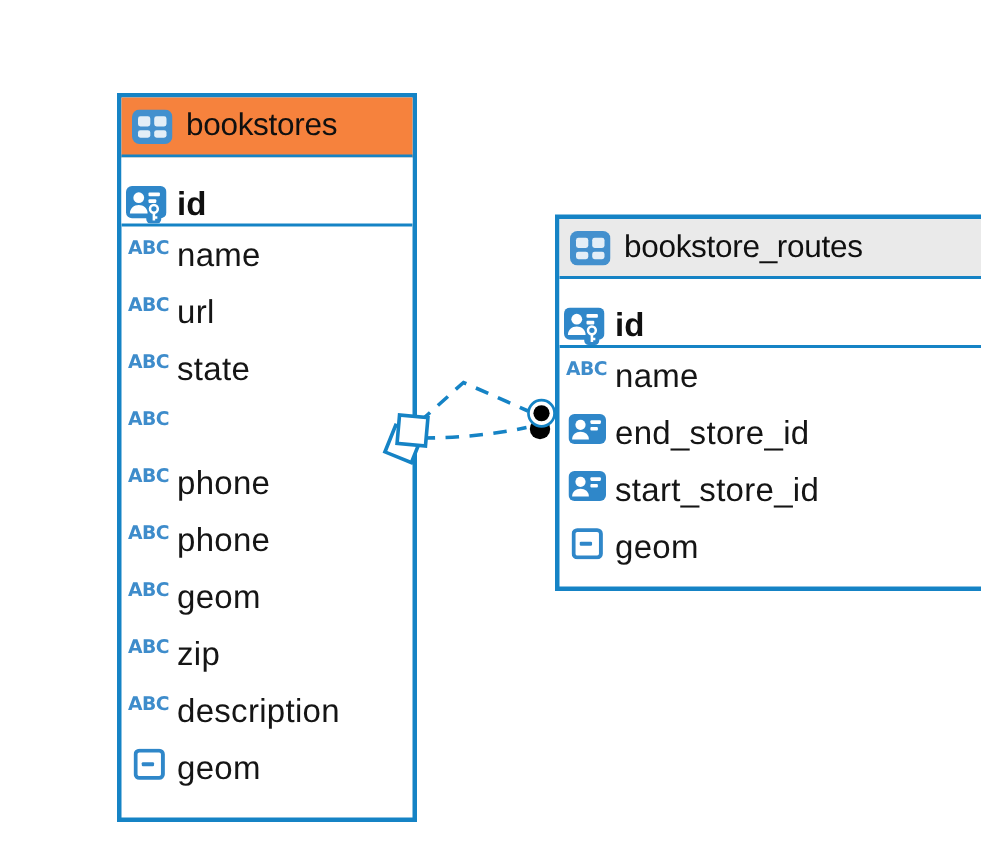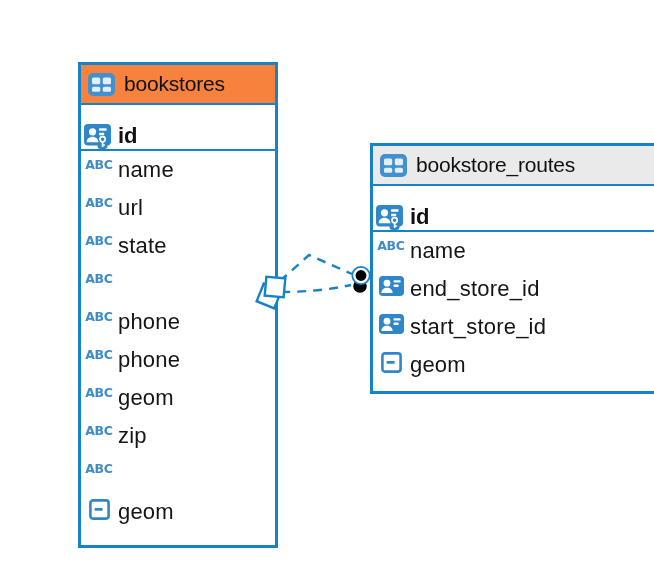--- a/index.html
+++ b/index.html
@@ -122,20 +122,21 @@
       <div class="frow">
         <span class="iconbox abc">ABC</span>
         <span class="ftext">geom</span>
       </div>
       <div class="frow">
         <span class="iconbox abc">ABC</span>
         <span class="ftext">zip</span>
       </div>
       <div class="frow">
         <span class="iconbox abc">ABC</span>
+        <span class="ftext">description</span>
       </div>
       <div class="frow">
         <span class="iconbox">
             <svg width="21" height="21">
               <use href="#sym-geom"></use>
             </svg>
           </span>
         <span class="ftext">geom</span>
       </div>
     </div>

